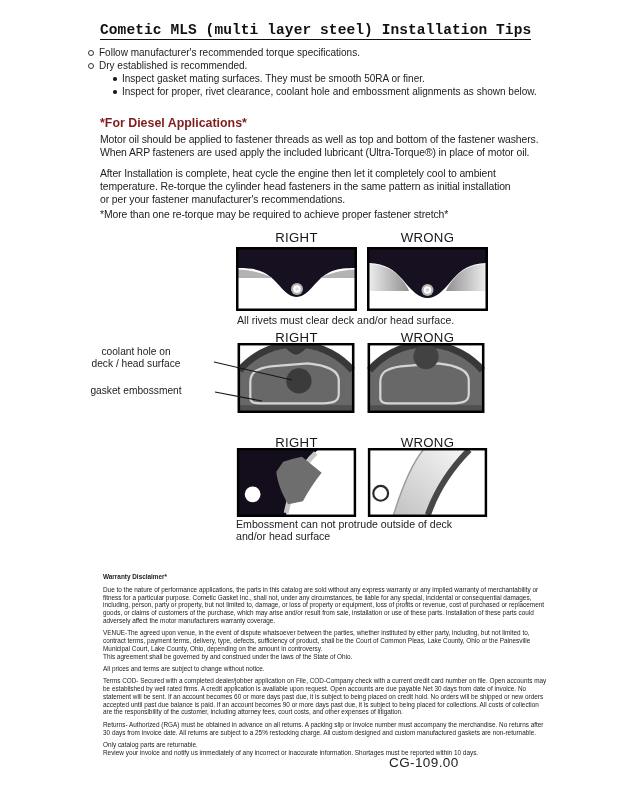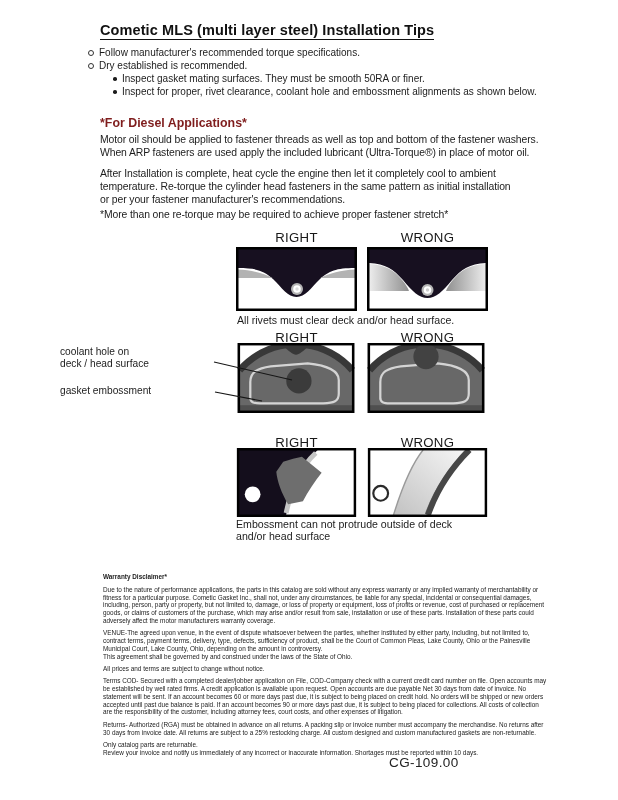--- a/index.html
+++ b/index.html
@@ -3,39 +3,39 @@
 <meta charset="utf-8">
 <style>
   html,body{margin:0;padding:0;background:#ffffff;}
   .page{
     position:relative;width:618px;height:800px;background:#ffffff;overflow:hidden;
     font-family:"Liberation Sans", sans-serif;color:#1c1c1c;
   }
   .abs{position:absolute;}
   .title{
     left:100px;top:22px;font-size:14.5px;font-weight:bold;color:#111;
-    border-bottom:1.6px solid #111;padding-bottom:1px;letter-spacing:0.1px;white-space:nowrap;
+    border-bottom:1.6px solid #111;padding-bottom:1px;letter-spacing:0.1px;white-space:nowrap;font-family:Liberation Mono, monospace;
   }
   .tips{left:88px;top:46px;font-size:10px;line-height:13px;color:#1c1c1c;}
   .tip-line{white-space:nowrap;position:relative;padding-left:11px;}
   .tip-line .ring{
     position:absolute;left:0;top:4px;width:4px;height:4px;border:1px solid #333;border-radius:50%;
   }
   .sub-line{white-space:nowrap;position:relative;padding-left:34px;}
   .sub-line .dot{
     position:absolute;left:25px;top:5px;width:3.6px;height:3.6px;background:#1c1c1c;border-radius:50%;
   }
   .diesel-heading{left:100px;top:116px;font-size:12.4px;font-weight:bold;color:#7f1d1d;white-space:nowrap;}
   .para{font-size:10.4px;line-height:13.2px;white-space:pre-line;letter-spacing:-0.1px;color:#1c1c1c;}
   .p1{left:100px;top:133px;}
   .p2{left:100px;top:167px;}
   .note{left:100px;top:208px;}
   .dg-label{font-size:13.2px;color:#181818;letter-spacing:0.3px;width:121px;text-align:center;}
   .caption{font-size:10.6px;color:#1c1c1c;white-space:pre-line;line-height:12.4px;}
-  .side-label{font-size:10.2px;color:#1c1c1c;text-align:left;white-space:pre-line;line-height:11.5px;width:152px;}
+  .side-label{font-size:10.2px;color:#1c1c1c;text-align:center;white-space:pre-line;line-height:11.5px;width:152px;}
   .panel{display:block;}
   .disclaimer{left:103px;top:573px;width:490px;font-size:6.4px;line-height:7.8px;color:#222;}
   .disclaimer .dh{font-weight:bold;margin-bottom:5px;}
   .disclaimer p{margin:0 0 4.5px 0;white-space:pre-line;}
   .footer-code{left:389px;top:755px;font-size:13.5px;color:#222;letter-spacing:0.4px;}
 </style>
 </head>
 <body>
 
 <div class="page">

